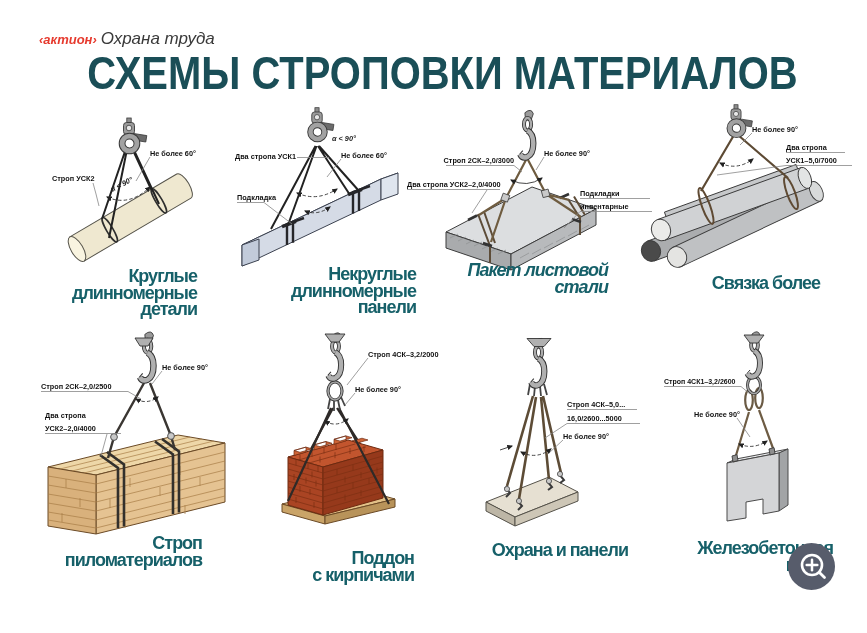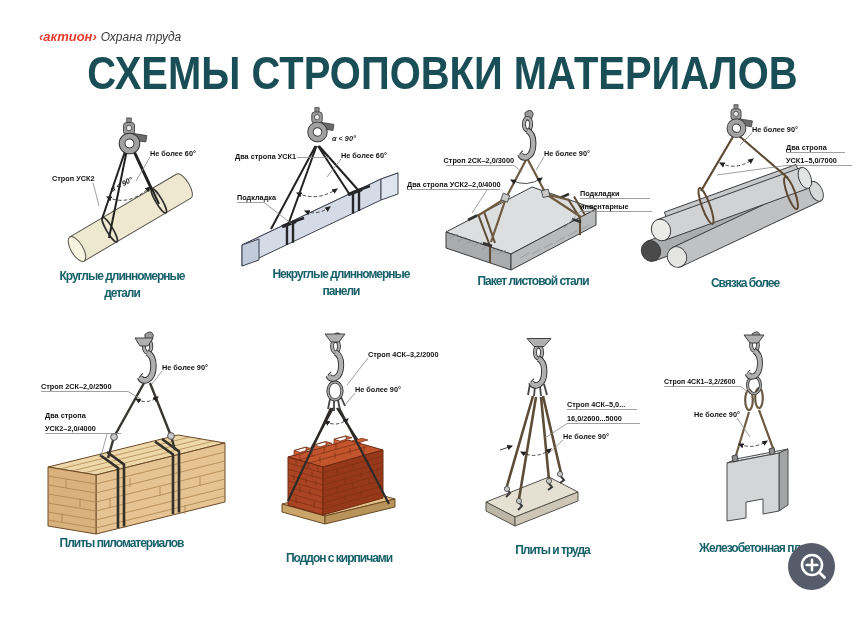--- a/index.html
+++ b/index.html
@@ -1,23 +1,23 @@
 <!DOCTYPE html>
 <html><head>
 <meta charset="utf-8">
 <style>
 html,body{margin:0;padding:0;}
 body{width:867px;height:633px;background:#fff;position:relative;overflow:hidden;
   font-family:"Liberation Sans",sans-serif;}
 .logo{position:absolute;left:39px;top:29px;font-size:13px;white-space:nowrap;}
 .logo .a{color:#e63a2e;font-weight:bold;font-style:italic;letter-spacing:0px;}
-.logo .b{color:#3a3a3a;font-style:italic;margin-left:4px;font-size:12px;}
+.logo .b{color:#3a3a3a;font-style:italic;margin-left:4px;font-size:17px;}
 .title{position:absolute;left:9px;top:49px;width:867px;text-align:center;
   color:#1a4e57;font-size:47px;font-weight:bold;transform:scaleX(0.85);line-height:47px;}
-.cap{position:absolute;color:#166069;font-weight:bold;font-size:12px;letter-spacing:-1px;line-height:16.5px;text-align:center;}
+.cap{position:absolute;color:#166069;font-weight:bold;font-size:18px;letter-spacing:-1px;line-height:16.5px;text-align:right;}
 svg text{font-family:"Liberation Sans",sans-serif;}
 .zoombtn{position:absolute;left:788px;top:543px;width:47px;height:47px;border-radius:50%;
   background:#575c6b;}
 </style>
 </head>
 <body>
 <div class="logo"><span class="a">‹актион›</span><span class="b">Охрана труда</span></div>
 <div class="title">СХЕМЫ СТРОПОВКИ МАТЕРИАЛОВ</div>
 
 <svg id="art" width="867" height="633" viewBox="0 0 867 633" style="position:absolute;left:0;top:0;">
@@ -234,25 +234,25 @@
   <text x="664" y="384" font-size="7" font-weight="bold" fill="#111">Строп 4СК1–3,2/2600</text>
   <path d="M 664,386.5 L 741,386.5 L 750,394" stroke="#888" stroke-width="0.8" fill="none"></path>
   <text x="694" y="417" font-size="7.3" font-weight="bold" fill="#111">Не более 90°</text>
   <path d="M 737,418 L 750,437" stroke="#888" stroke-width="0.8" fill="none"></path>
   <path d="M 739,444 Q 753,450 767,441" fill="none" stroke="#333" stroke-width="0.9" stroke-dasharray="3.5,2.2" marker-start="url(#arr)" marker-end="url(#arr)"></path>
 </g>
 </svg>
 
 <div class="cap" style="left:47px;top:268px;width:150px;">Круглые длинномерные детали</div>
 <div class="cap" style="left:266px;top:266px;width:150px;">Некруглые длинномерные панели</div>
-<div class="cap" style="left:458px;top:273px;width:150px;">Пакет листовой стали</div>
+<div class="cap" style="left:458px;top:262px;width:150px;font-style:italic;">Пакет листовой стали</div>
 <div class="cap" style="left:670px;top:275px;width:150px;">Связка более</div>
-<div class="cap" style="left:41px;top:535px;width:161px;">Плиты пиломатериалов</div>
+<div class="cap" style="left:41px;top:535px;width:161px;">Строп пиломатериалов</div>
 <div class="cap" style="left:264px;top:534px;width:150px;margin-top:16px;">Поддон с&nbsp;кирпичами</div>
-<div class="cap" style="left:477px;top:542px;width:151px;">Плиты и труда</div>
+<div class="cap" style="left:477px;top:542px;width:151px;">Охрана и панели</div>
 <div class="cap" style="left:683px;top:540px;width:150px;">Железобетонная плита</div>
 
 <div class="zoombtn">
 <svg width="47" height="47" viewBox="0 0 47 47">
 <circle cx="24" cy="22" r="10" fill="none" stroke="#fff" stroke-width="2.6"></circle>
 <line x1="31.2" y1="29.2" x2="36.5" y2="34.5" stroke="#fff" stroke-width="2.8" stroke-linecap="round"></line>
 <line x1="18.7" y1="22" x2="29.3" y2="22" stroke="#fff" stroke-width="2.5" stroke-linecap="round"></line>
 <line x1="24" y1="16.7" x2="24" y2="27.3" stroke="#fff" stroke-width="2.5" stroke-linecap="round"></line>
 </svg>
 </div>

